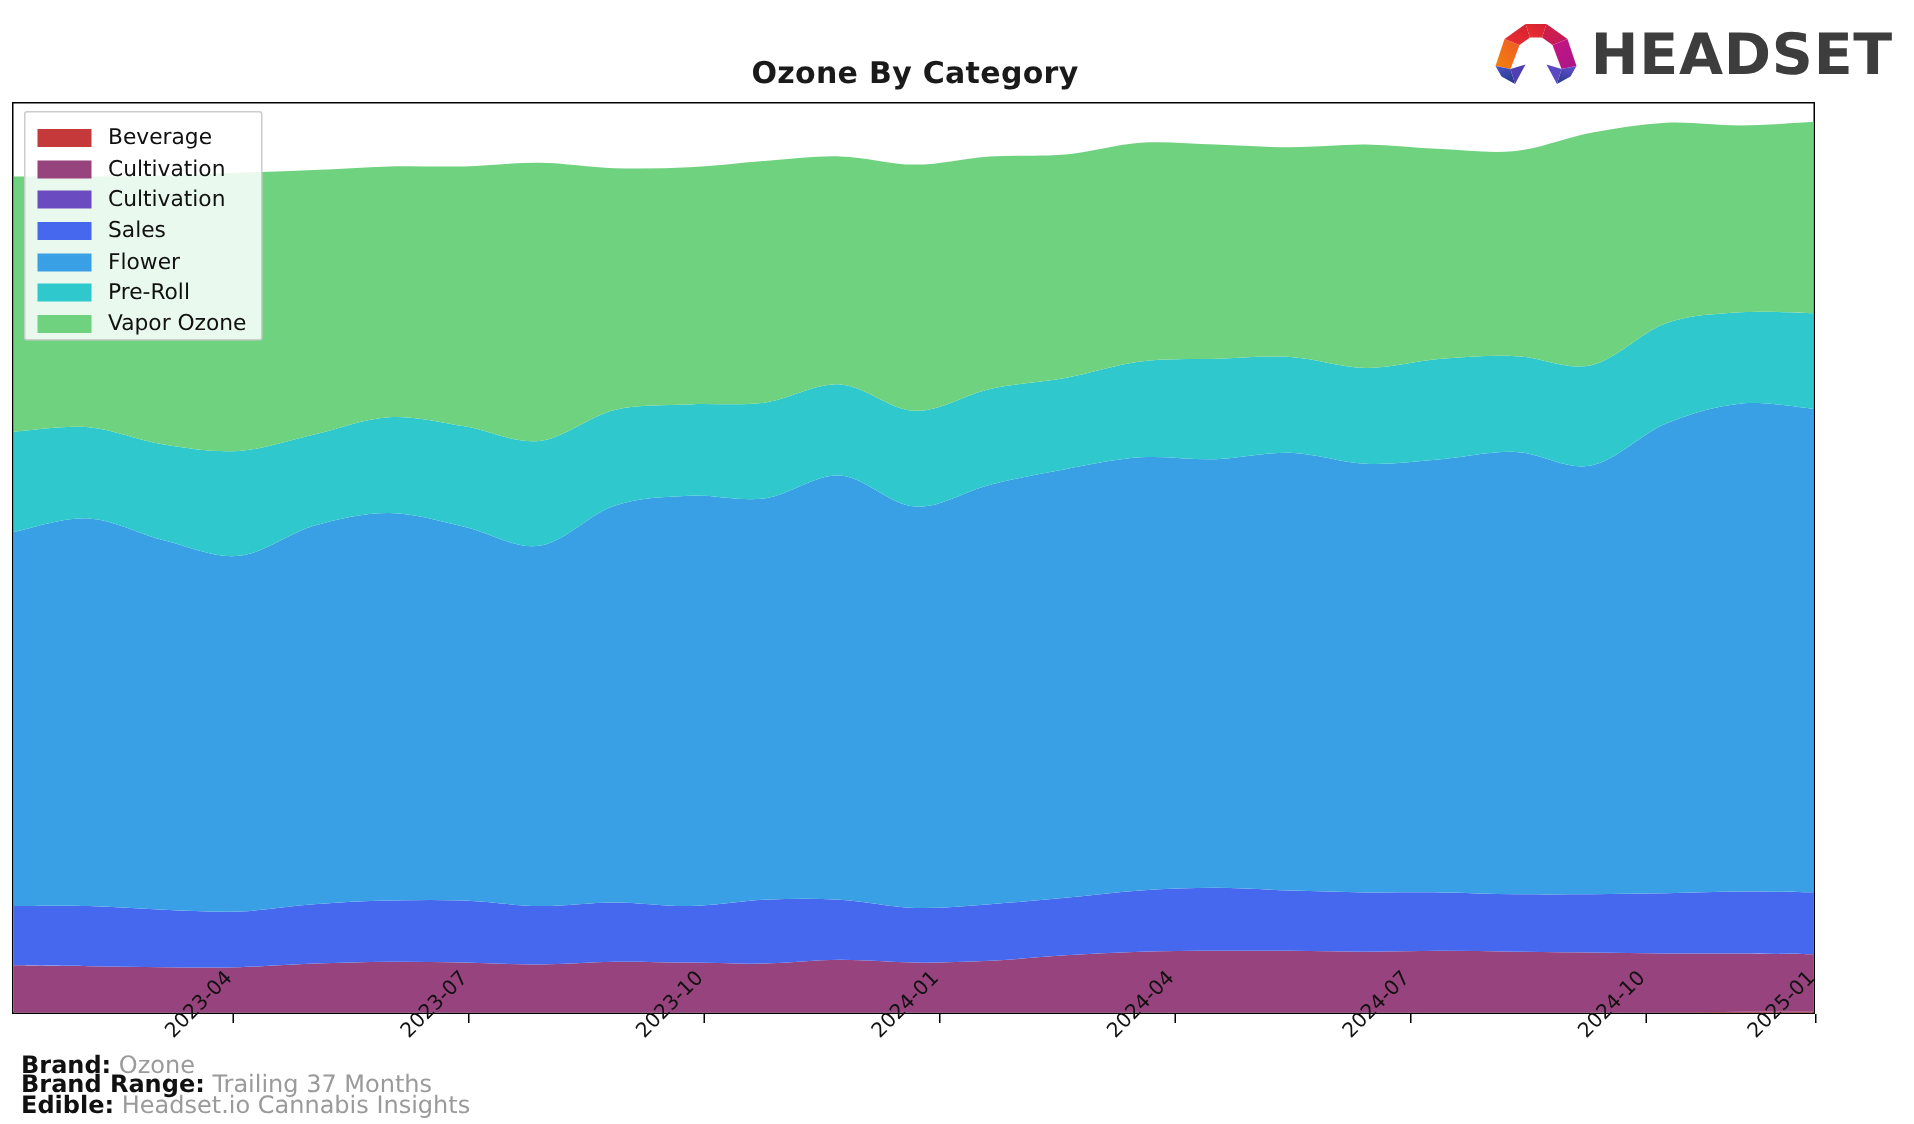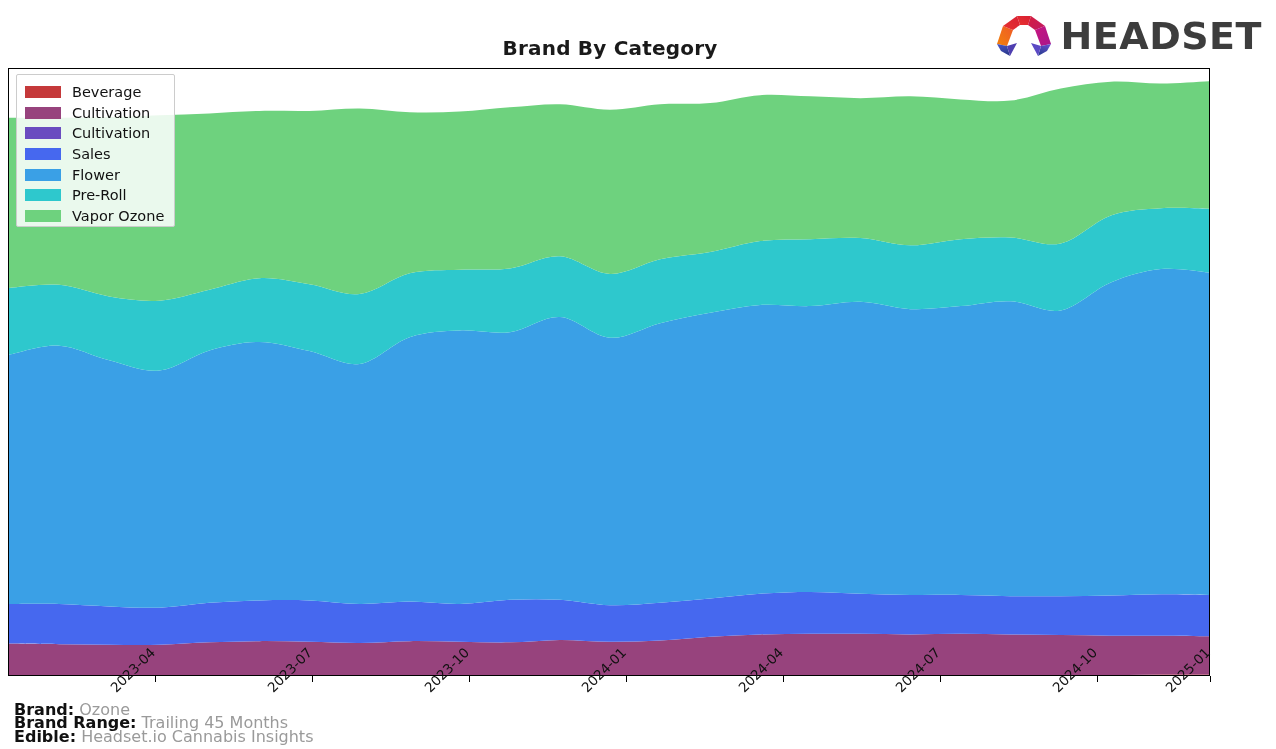--- a/index.html
+++ b/index.html
@@ -140,21 +140,21 @@
   }
   .footer-val {
     color: #9a9a9a;
   }
 </style>
 </head>
 <body>
 
 <div id="root">
 
-  <div class="chart-title">Brand By Category</div>
+  <div class="chart-title">Ozone By Category</div>
 
   <div class="logo">
     <svg class="logo-mark" width="62" height="48" viewBox="0 0 62 48">
       <defs>
         <linearGradient id="gOrange" x1="0" y1="1" x2="1" y2="0">
           <stop offset="0" stop-color="#f2820b"></stop>
             <stop offset="1" stop-color="#ef5a28"></stop>
         </linearGradient>
         <linearGradient id="gRedL" x1="0" y1="1" x2="1" y2="0">
           <stop offset="0" stop-color="#e8322f"></stop>
@@ -247,17 +247,17 @@
       <div class="xtick-mark" style="left: 940px;"></div>
       <div class="xtick-label" style="left: 892px;">2024-07</div>
       <div class="xtick-mark" style="left: 1097px;"></div>
       <div class="xtick-label" style="left: 1049px;">2024-10</div>
       <div class="xtick-mark" style="left: 1210px;"></div>
       <div class="xtick-label" style="left: 1162px;">2025-01</div>
     </div>
 
   <div class="footer" id="footerBox">
       <div class="footer-row"><span class="footer-key">Brand:</span><span class="footer-val"> Ozone</span></div>
-      <div class="footer-row"><span class="footer-key">Brand Range:</span><span class="footer-val"> Trailing 45 Months</span></div>
+      <div class="footer-row"><span class="footer-key">Brand Range:</span><span class="footer-val"> Trailing 37 Months</span></div>
       <div class="footer-row"><span class="footer-key">Edible:</span><span class="footer-val"> Headset.io Cannabis Insights</span></div>
     </div>
 
 </div>
 
 </body></html>

